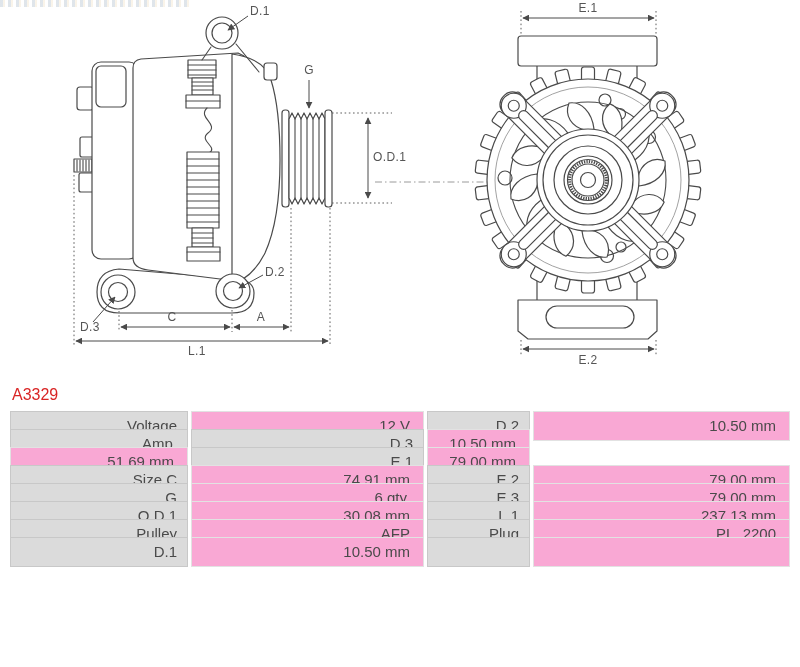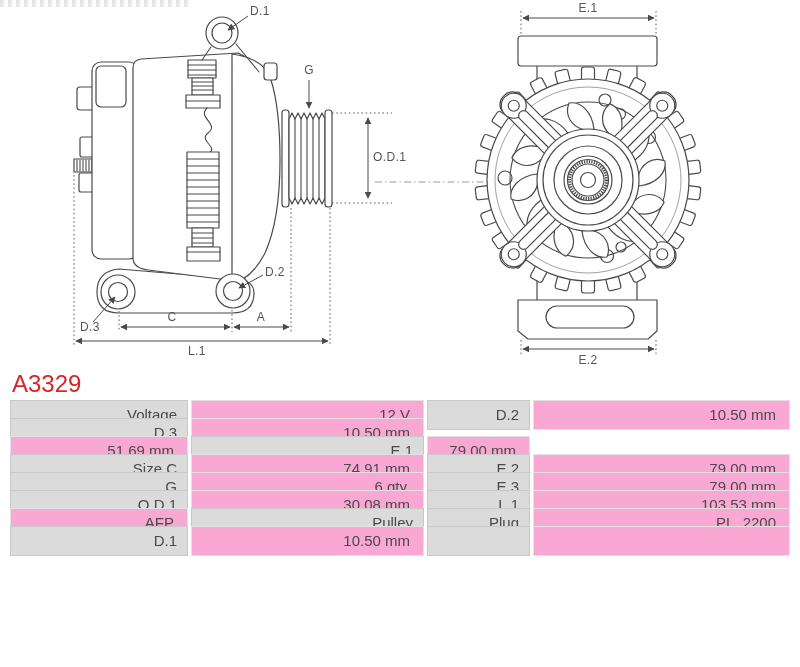--- a/index.html
+++ b/index.html
@@ -13,21 +13,21 @@
   .fw{fill:#ffffff;stroke:#4a4a4a;stroke-width:1.2;stroke-linejoin:round;}
   .ln{fill:none;stroke:#4a4a4a;stroke-width:1.1;stroke-linejoin:round;stroke-linecap:round;}
   .thin{fill:none;stroke:#8a8a8a;stroke-width:.8;}
   .dot{fill:none;stroke:#5f5f5f;stroke-width:1;stroke-dasharray:1.6 2.6;}
   .cline{fill:none;stroke:#9a9a9a;stroke-width:1;stroke-dasharray:7 3 1.5 3;}
   .dim{fill:none;stroke:#4a4a4a;stroke-width:1;}
   .teeth{fill:none;stroke:#4a4a4a;stroke-width:3;stroke-dasharray:1.3 1.2;}
   text.dlabel{font:12px "Liberation Sans",sans-serif;fill:#555555;letter-spacing:.4px;}
 
   
-  .part-number{margin:3px 0 5px 12px;font-size:24px;line-height:22px;color:#d92525;}
+  .part-number{margin:14px 0 5px 12px;font-size:16px;line-height:22px;color:#d92525;}
 
   
   .spec-table{margin:0 10px;width:780px;}
   .spec-row{display:grid;grid-template-columns:178px 233px 103px 1fr;column-gap:3px;height:15px;margin-bottom:3px;}
   .cell{font-size:15px;line-height:28px;color:#4a4a4a;text-align:right;box-sizing:border-box;white-space:nowrap;}
   .cell.lbl{background:#dbdbdb;border:1px solid #c8c8c8;padding-right:10px;}
   .cell.val{background:#f9a8d4;border:1px solid #e2e2e2;padding-right:13px;}
 </style>
 </head>
 <body>
@@ -250,20 +250,21 @@
 <div class="part-number">A3329</div>
 
 <div class="spec-table">
   <div class="spec-row">
     <div class="cell lbl">Voltage</div>
     <div class="cell val">12 V</div>
     <div class="cell lbl">D.2</div>
     <div class="cell val">10.50 mm</div>
   </div>
   <div class="spec-row">
+    <div class="cell lbl">Amp.</div>
     <div class="cell lbl">D.3</div>
     <div class="cell val">10.50 mm</div>
   </div>
   <div class="spec-row">
     <div class="cell val">51.69 mm</div>
     <div class="cell lbl">E.1</div>
     <div class="cell val">79.00 mm</div>
   </div>
   <div class="spec-row">
     <div class="cell lbl">Size C</div>
@@ -274,25 +275,25 @@
   <div class="spec-row">
     <div class="cell lbl">G</div>
     <div class="cell val">6 qty.</div>
     <div class="cell lbl">E.3</div>
     <div class="cell val">79.00 mm</div>
   </div>
   <div class="spec-row">
     <div class="cell lbl">O.D.1</div>
     <div class="cell val">30.08 mm</div>
     <div class="cell lbl">L.1</div>
-    <div class="cell val">103.53 mm</div>
-  </div>
-  <div class="spec-row">
+    <div class="cell val">237.13 mm</div>
+  </div>
+  <div class="spec-row">
+    <div class="cell lbl">Pulley</div>
     <div class="cell val">AFP</div>
-    <div class="cell lbl">Pulley</div>
     <div class="cell lbl">Plug</div>
     <div class="cell val">PL_2200</div>
   </div>
   <div class="spec-row">
     <div class="cell lbl">D.1</div>
     <div class="cell val">10.50 mm</div>
     <div class="cell lbl"></div>
     <div class="cell val"></div>
   </div>
 </div>

